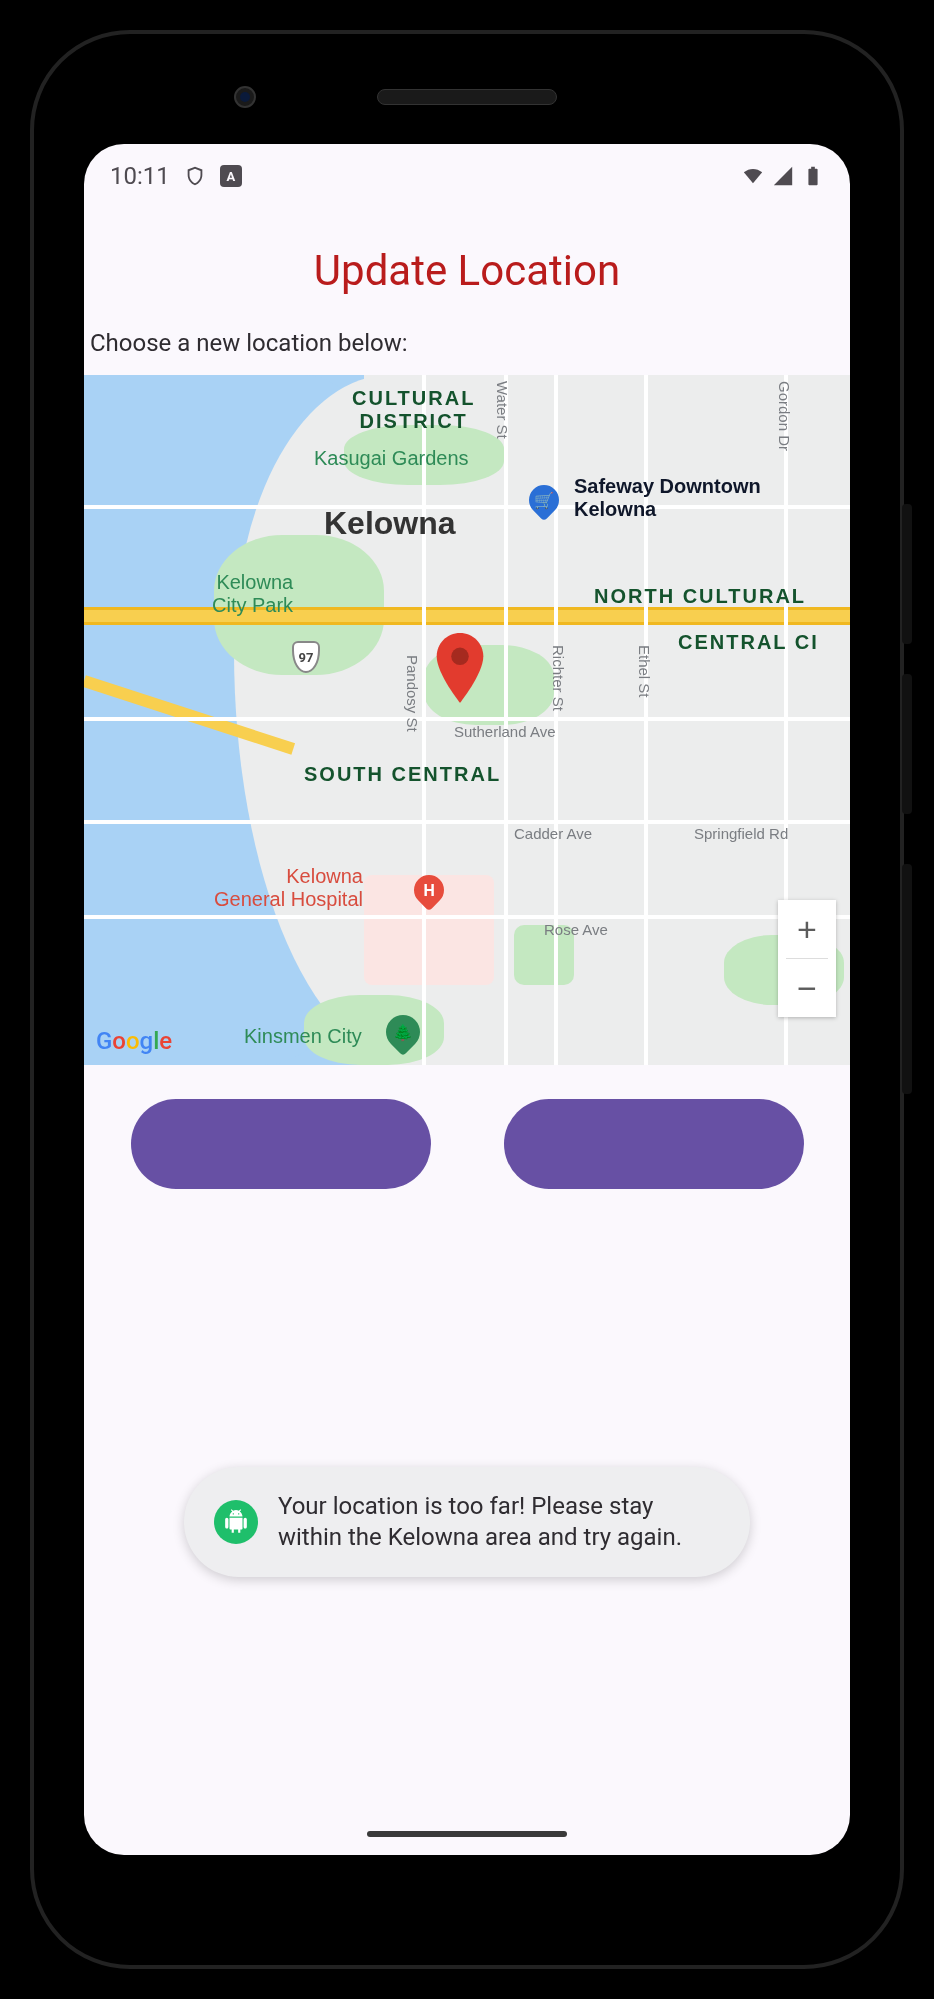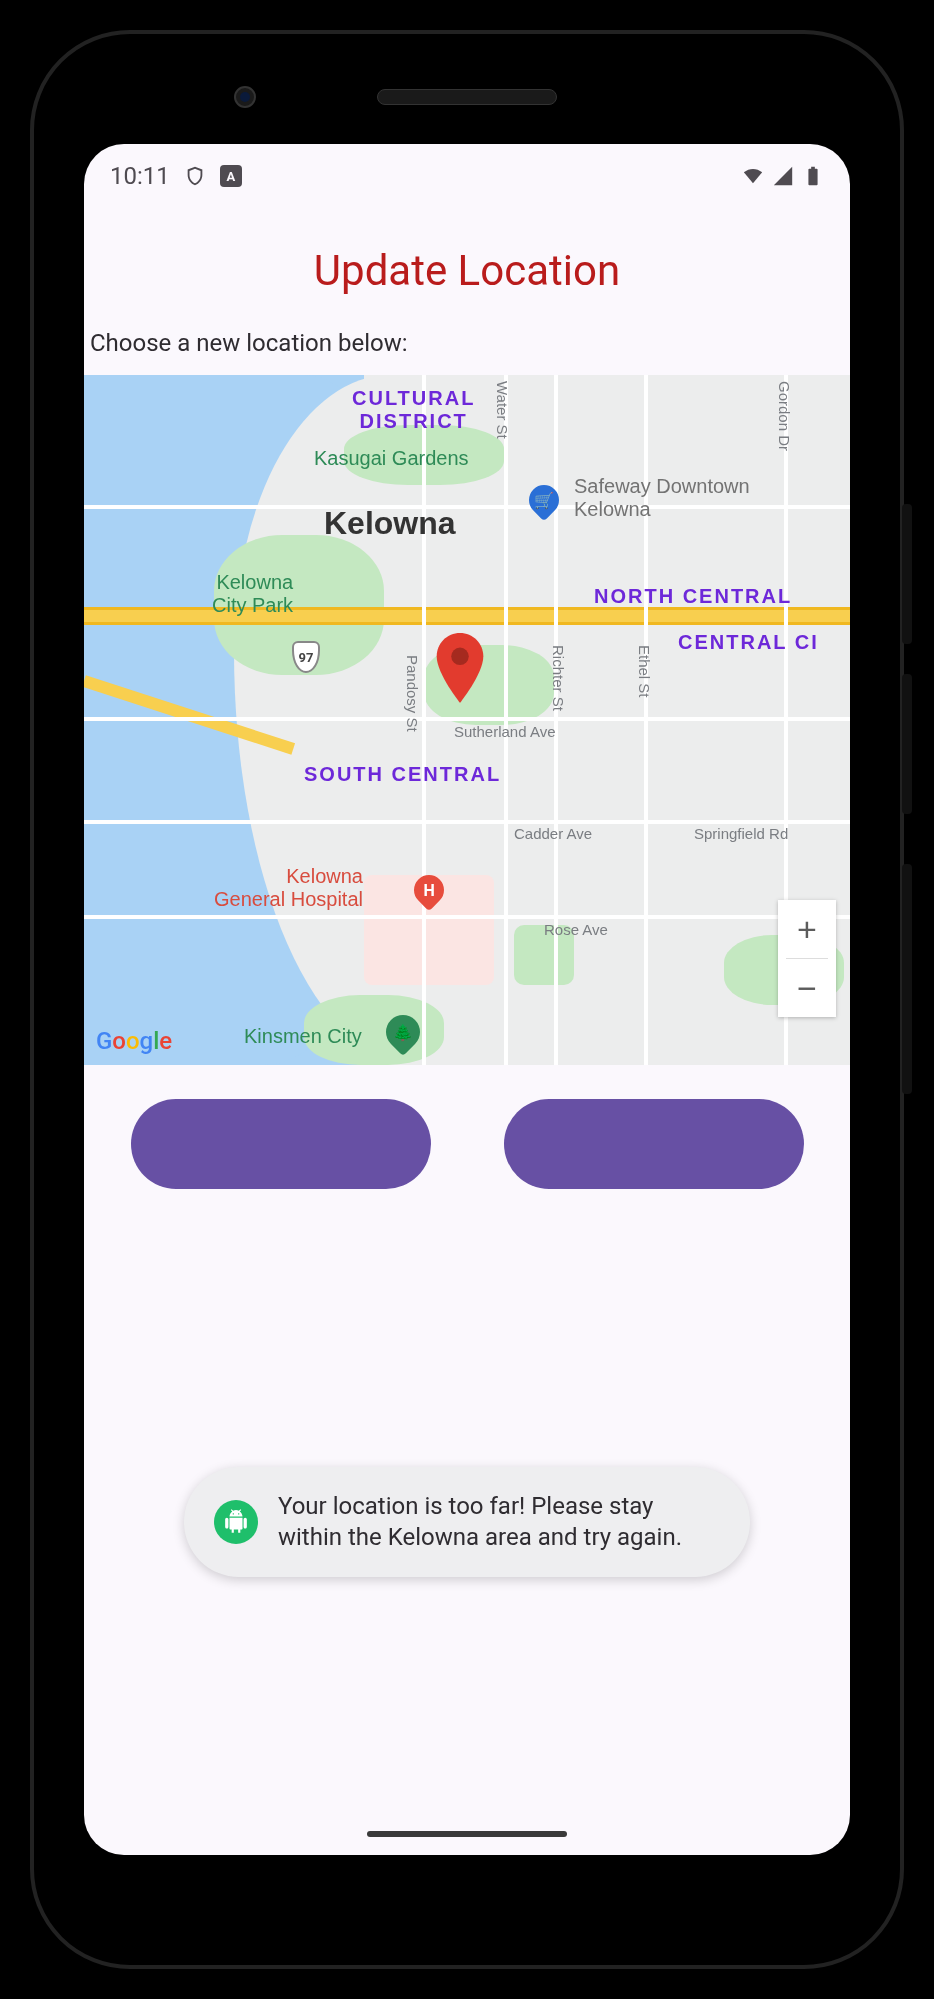--- a/index.html
+++ b/index.html
@@ -50,23 +50,23 @@
   .park.p1{top:160px;left:130px;width:170px;height:140px;}
   .park.p2{top:270px;left:340px;width:130px;height:80px;}
   .park.p3{top:550px;left:430px;width:60px;height:60px;border-radius:10px;}
   .park.p4{top:620px;left:220px;width:140px;height:70px;}
   .park.p5{top:50px;left:260px;width:160px;height:60px;}
   .park.p6{top:560px;left:640px;width:120px;height:70px;}
   .hosp{position:absolute;top:500px;left:280px;width:130px;height:110px;background:#fbe5e3;border-radius:8px;}
 
   .ml{position:absolute;font-family:Arial,sans-serif;white-space:nowrap;}
   .ml.city{font-size:32px;font-weight:700;color:#333;}
-  .ml.area{font-size:20px;font-weight:600;color:#6d28d9;letter-spacing:2px;}
+  .ml.area{font-size:20px;font-weight:600;color:#14532d;letter-spacing:2px;}
   .ml.poi-g{font-size:20px;font-weight:500;color:#2e8b57;}
-  .ml.poi-b{font-size:20px;font-weight:400;color:#737373;}
+  .ml.poi-b{font-size:20px;font-weight:700;color:#0f172a;}
   .ml.poi-r{font-size:20px;font-weight:500;color:#d84c3e;text-align:right;}
   .ml.street{font-size:15px;color:#7a7d82;}
   .ml.street.v{writing-mode:vertical-rl;}
 
   .hwy-shield{position:absolute;top:266px;left:208px;width:28px;height:32px;background:#fff;border:2px solid #888;border-radius:6px 6px 50% 50%/6px 6px 70% 70%;font-size:13px;font-weight:700;color:#444;display:flex;align-items:center;justify-content:center;}
   .poi-pin{position:absolute;width:30px;height:30px;border-radius:50% 50% 50% 4px;transform:rotate(-45deg);display:flex;align-items:center;justify-content:center;}
   .poi-pin span{transform:rotate(45deg);color:#fff;font-size:16px;font-weight:700;}
   .poi-pin.blue{background:#2a6fd6;}
   .poi-pin.red{background:#e74c3c;}
   .poi-pin.green{background:#2e8b57;width:34px;height:34px;}
@@ -171,21 +171,21 @@
         <div class="ml poi-g" style="top:72px;left:230px">Kasugai Gardens</div>
         <div class="ml city" style="top:130px;left:240px">Kelowna</div>
         <div class="poi-pin blue" style="top:110px;left:445px">
             <span>🛒</span>
           </div>
         <div class="ml poi-b" style="top:100px;left:490px;white-space:pre">Safeway Downtown
 Kelowna</div>
         <div class="ml poi-g" style="top:196px;left:128px;white-space:pre;text-align:right">Kelowna
 City Park</div>
         <div class="hwy-shield">97</div>
-        <div class="ml area" style="top:210px;left:510px">NORTH CENTRAL</div>
+        <div class="ml area" style="top:210px;left:510px">NORTH CULTURAL</div>
         <div class="ml area" style="top:256px;left:594px">CENTRAL CI</div>
         <div class="ml street" style="top:348px;left:370px">Sutherland Ave</div>
         <div class="ml area" style="top:388px;left:220px">SOUTH CENTRAL</div>
         <div class="ml street" style="top:450px;left:430px">Cadder Ave</div>
         <div class="ml street" style="top:450px;left:610px">Springfield Rd</div>
         <div class="ml street" style="top:546px;left:460px">Rose Ave</div>
         <div class="ml poi-r" style="top:490px;left:130px;white-space:pre">Kelowna
 General Hospital</div>
         <div class="poi-pin red" style="top:500px;left:330px">
             <span>H</span>

